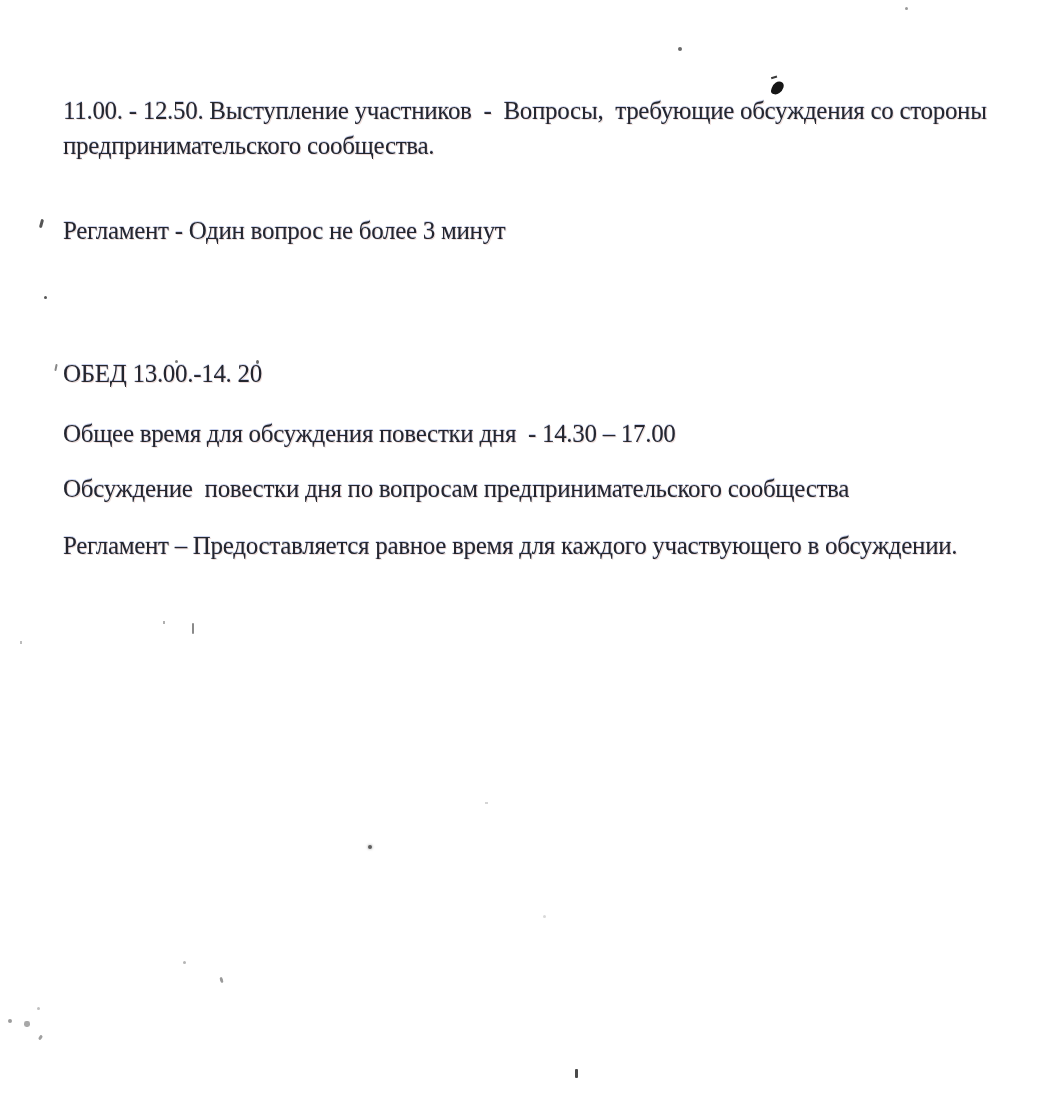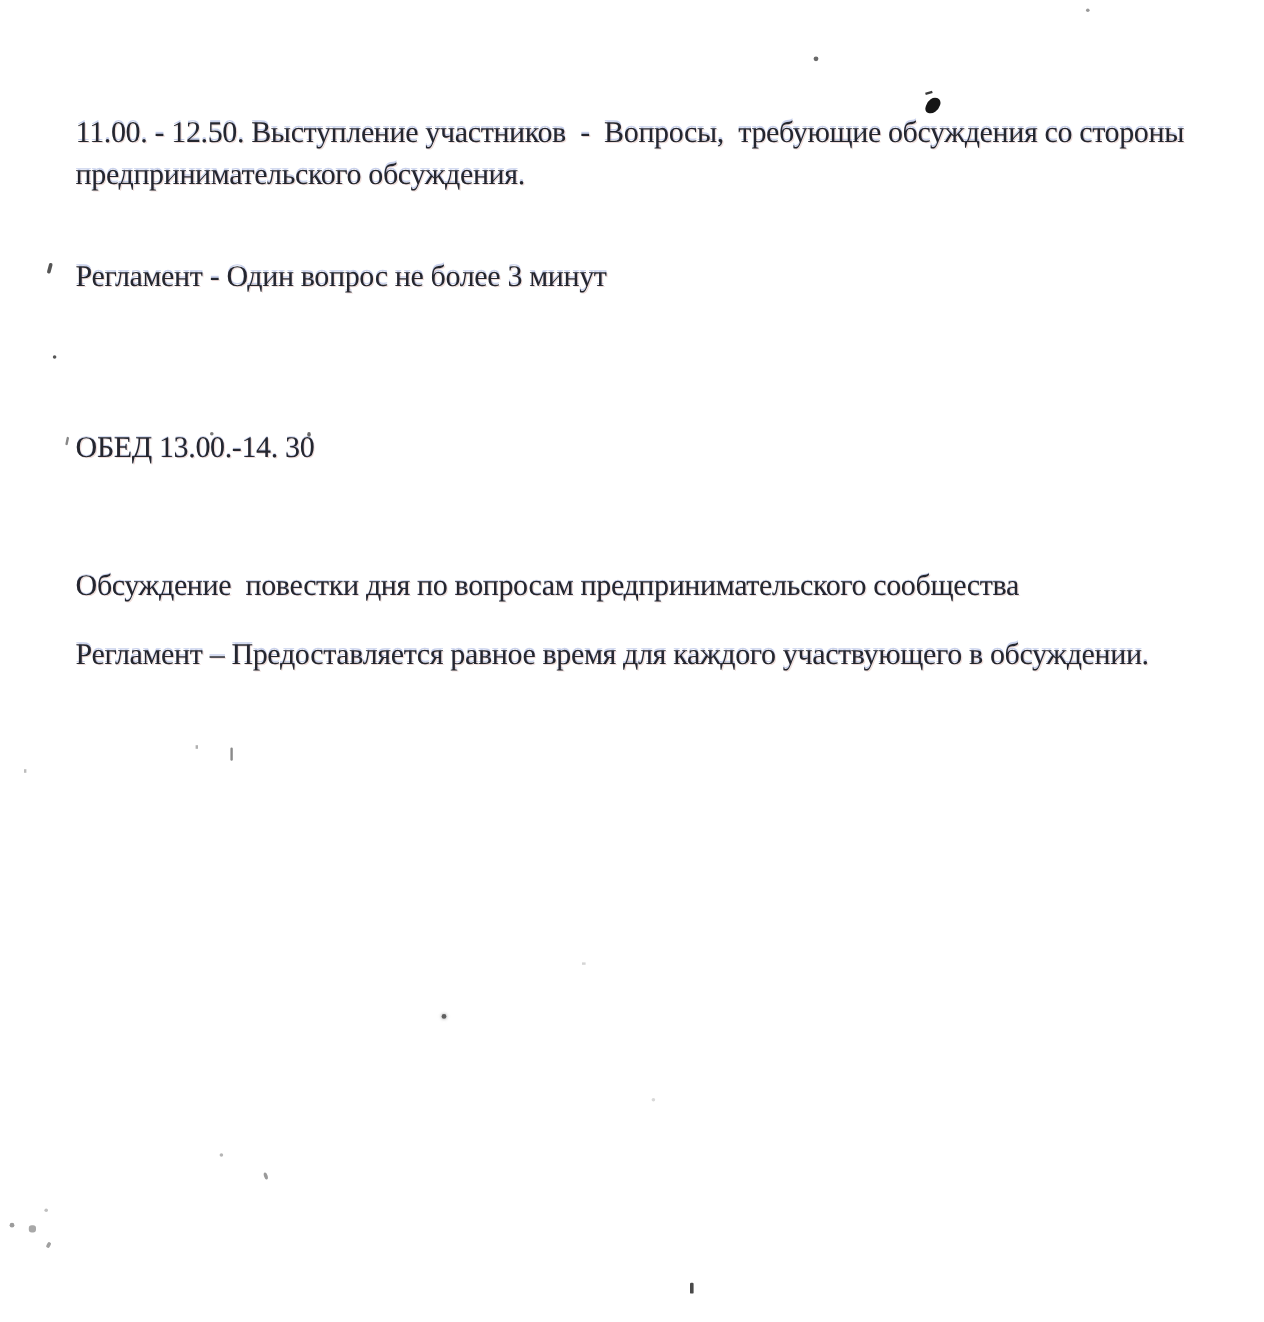--- a/index.html
+++ b/index.html
@@ -70,23 +70,24 @@
   .s19 { left: 20px;  top: 641px; width: 2px; height: 3px; background: #bdbdbd; }
   .s22 { left: 485px; top: 802px; width: 3px; height: 2px; background: #d5d5d5; }
   .s23 { left: 543px; top: 915px; width: 3px; height: 3px; background: #d9d9d9; border-radius: 50%; }
 </style>
 </head>
 <body>
 
 <div class="page">
 
   <div class="line l1">11.00. - 12.50. Выступление участников  -  Вопросы,  требующие обсуждения со стороны</div>
-  <div class="line l2">предпринимательского обсуждения.</div>
+  <div class="line l2">предпринимательского сообщества.</div>
   <div class="line l3">Регламент - Один вопрос не более 3 минут</div>
-  <div class="line l5">ОБЕД 13.00.-14. 30</div>
+  <div class="line l5">ОБЕД 13.00.-14. 20</div>
+  <div class="line l6">Общее время для обсуждения повестки дня  - 14.30 – 17.00</div>
   <div class="line l7">Обсуждение  повестки дня по вопросам предпринимательского сообщества</div>
   <div class="line l8">Регламент – Предоставляется равное время для каждого участвующего в обсуждении.</div>
 
   <div class="speck s1"></div>
   <div class="speck s-blot"></div>
   <div class="speck s3"></div>
   <div class="speck s4"></div>
   <div class="speck s5"></div>
   <div class="speck s6"></div>
   <div class="speck s7"></div>

